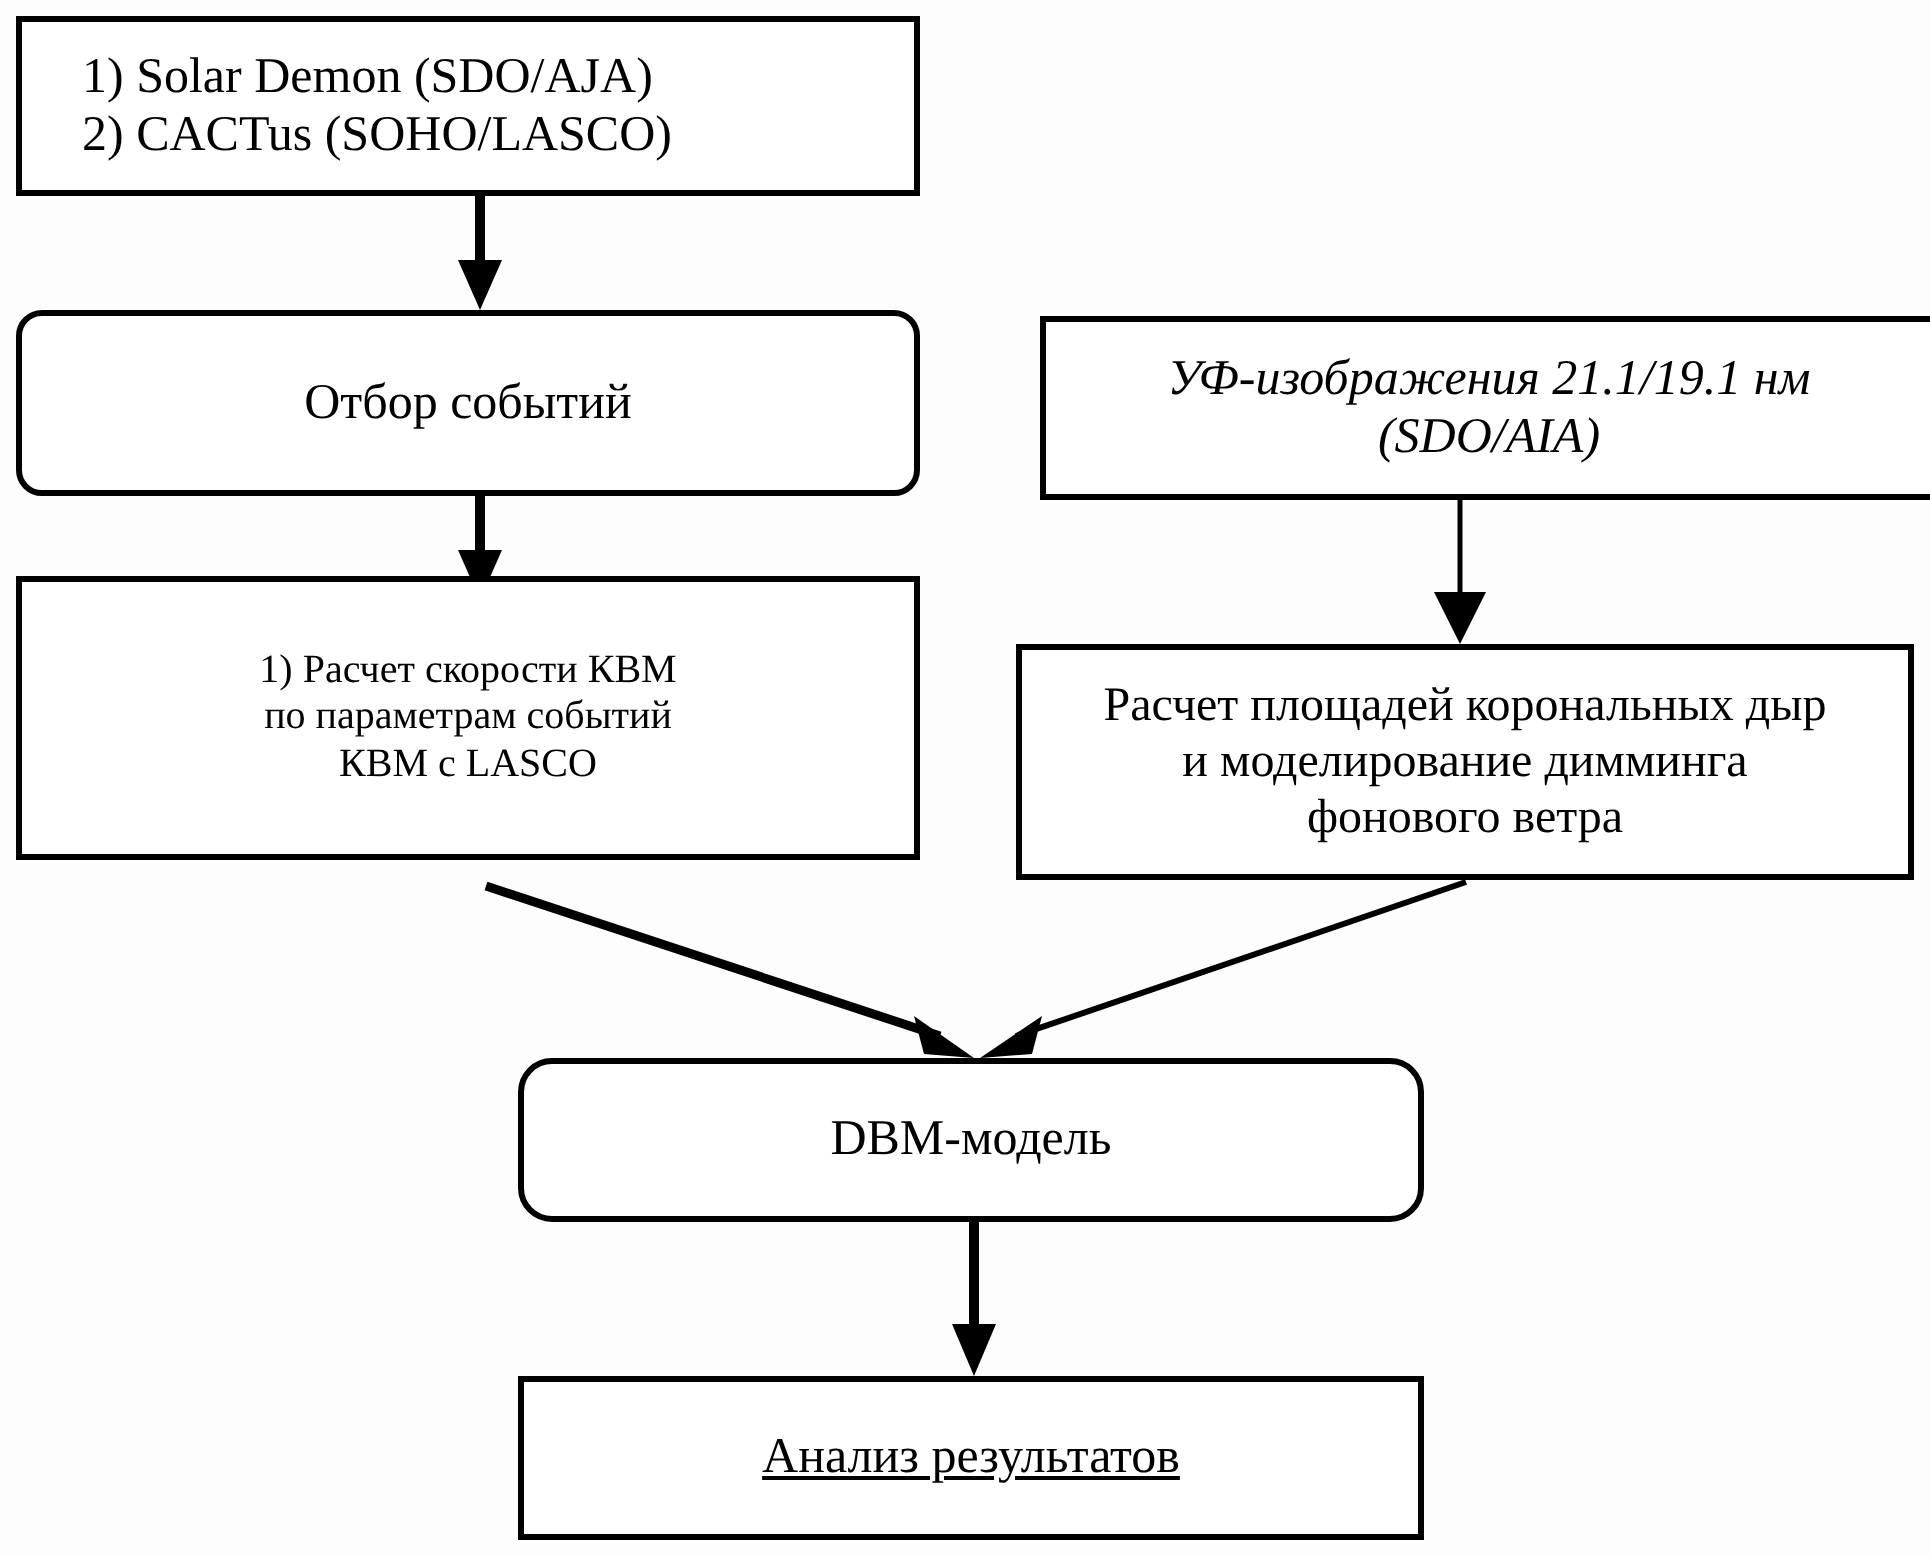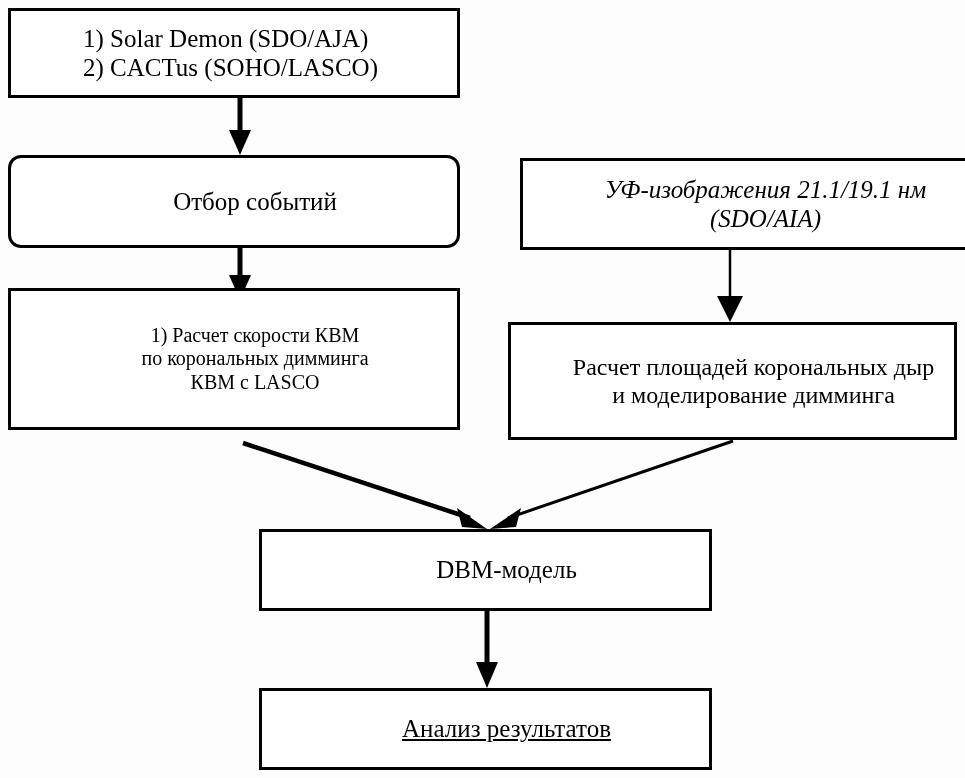--- a/index.html
+++ b/index.html
@@ -23,35 +23,34 @@
     display: flex;
     align-items: center;
     justify-content: center;
     text-align: center;
     color: #000000;
   }
   .node .lines {
     width: 100%;
     padding: 0 8px;
     box-sizing: border-box;
-    margin-left: 42px;
   }
   .node .ln {
     display: block;
     white-space: nowrap;
     line-height: 1.18;
   }
   
   #n-sources      { left: 8px;   top: 8px;   width: 452px; height: 90px;  font-size: 25px; }
   #n-sources .lines { text-align: left; padding-left: 30px; }
   #n-selection    { left: 8px;   top: 155px; width: 452px; height: 93px;  font-size: 25px; border-radius: 13px; }
   #n-uv           { left: 520px; top: 158px; width: 449px; height: 92px;  font-size: 25px; font-style: italic; }
   #n-cmespeed     { left: 8px;   top: 288px; width: 452px; height: 142px; font-size: 20px; }
   #n-coronal      { left: 508px; top: 322px; width: 449px; height: 118px; font-size: 24px; }
-  #n-dbm          { left: 259px; top: 529px; width: 453px; height: 82px;  font-size: 25px; }
+  #n-dbm          { left: 259px; top: 529px; width: 453px; height: 82px;  font-size: 25px; border-radius: 17px; }
   #n-analysis     { left: 259px; top: 688px; width: 453px; height: 82px;  font-size: 25px; text-decoration: underline; }
 
   #edges {
     position: absolute;
     left: 0; top: 0;
     width: 965px;
     height: 778px;
     pointer-events: none;
   }
 </style>
@@ -109,29 +108,30 @@
   <div class="node" id="n-uv">
     <div class="lines">
       <span class="ln">УФ-изображения 21.1/19.1 нм</span>
       <span class="ln">(SDO/AIA)</span>
     </div>
   </div>
 
   <div class="node" id="n-cmespeed">
     <div class="lines">
       <span class="ln">1) Расчет скорости КВМ</span>
-      <span class="ln">по корональных димминга</span>
+      <span class="ln">по параметрам событий</span>
       <span class="ln">КВМ с LASCO</span>
     </div>
   </div>
 
   <div class="node" id="n-coronal">
     <div class="lines">
       <span class="ln">Расчет площадей корональных дыр</span>
       <span class="ln">и моделирование димминга</span>
+      <span class="ln">фонового ветра</span>
     </div>
   </div>
 
   <div class="node" id="n-dbm">
     <div class="lines">
       <span class="ln">DBM-модель</span>
     </div>
   </div>
 
   <div class="node" id="n-analysis">

